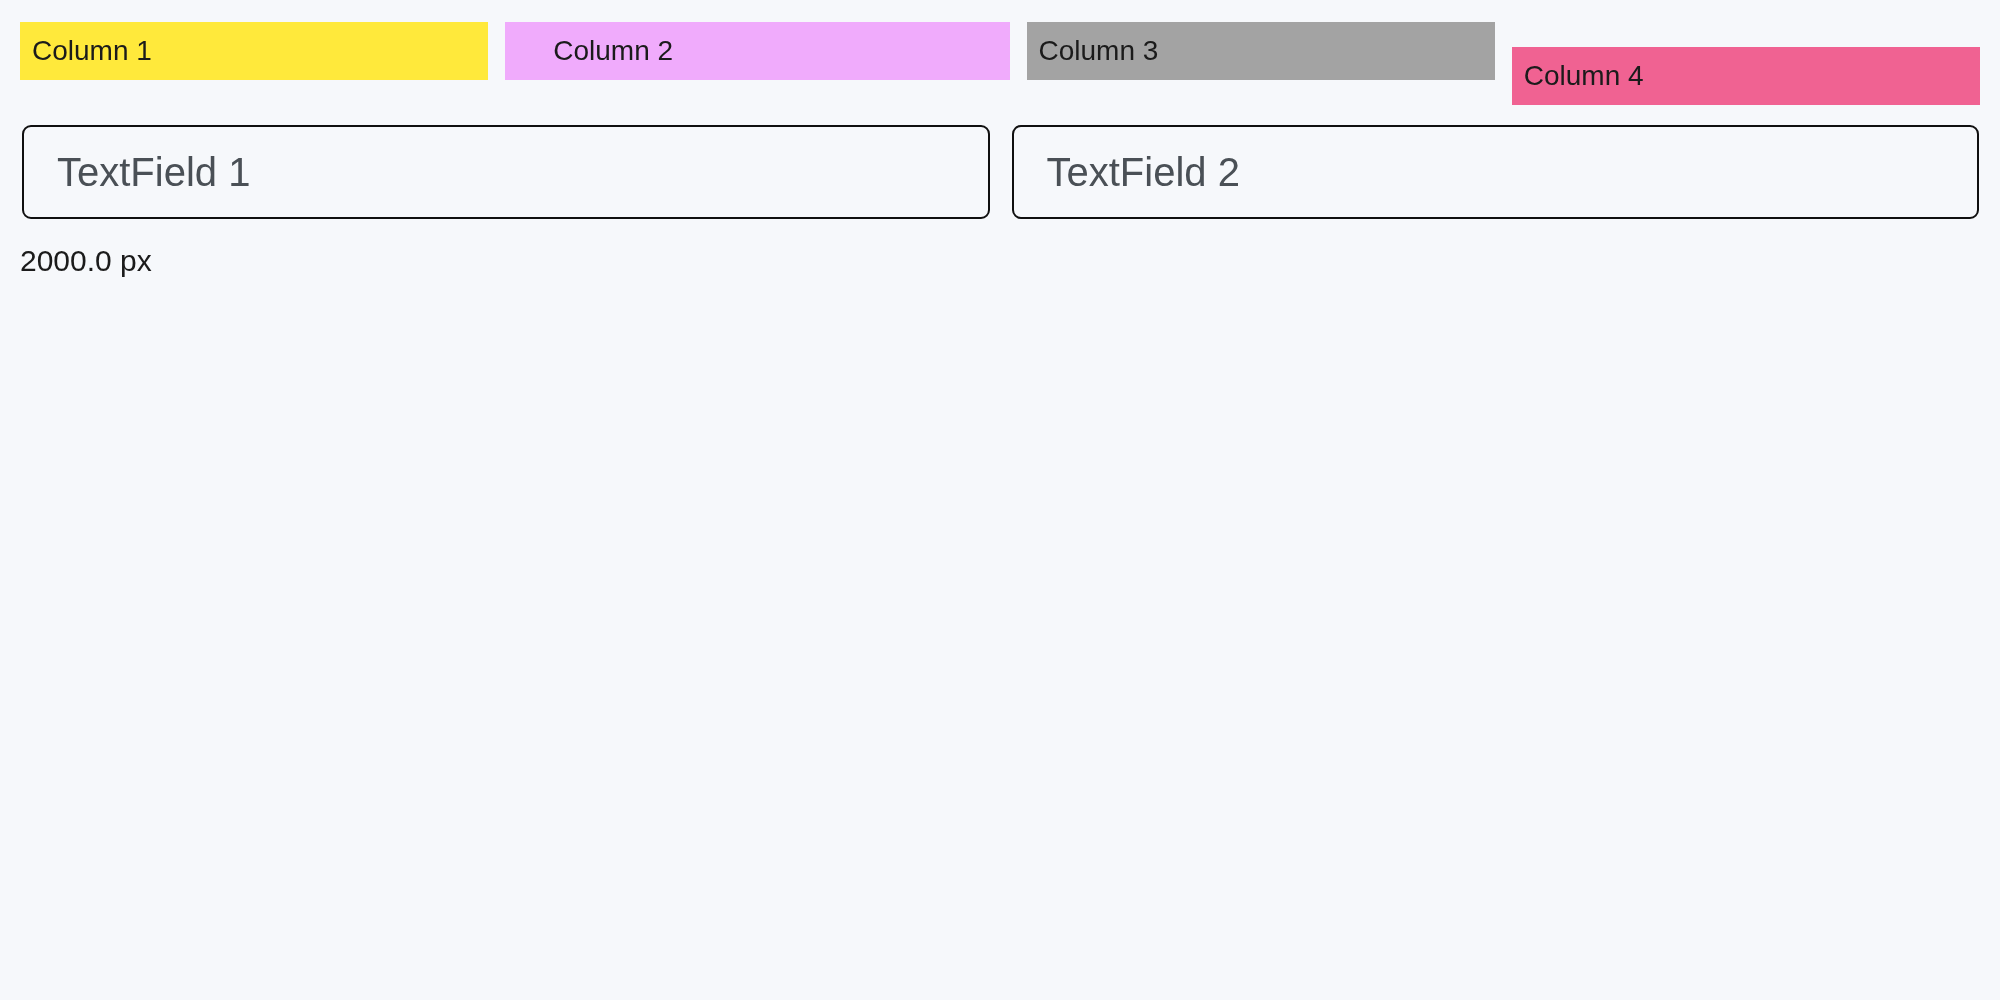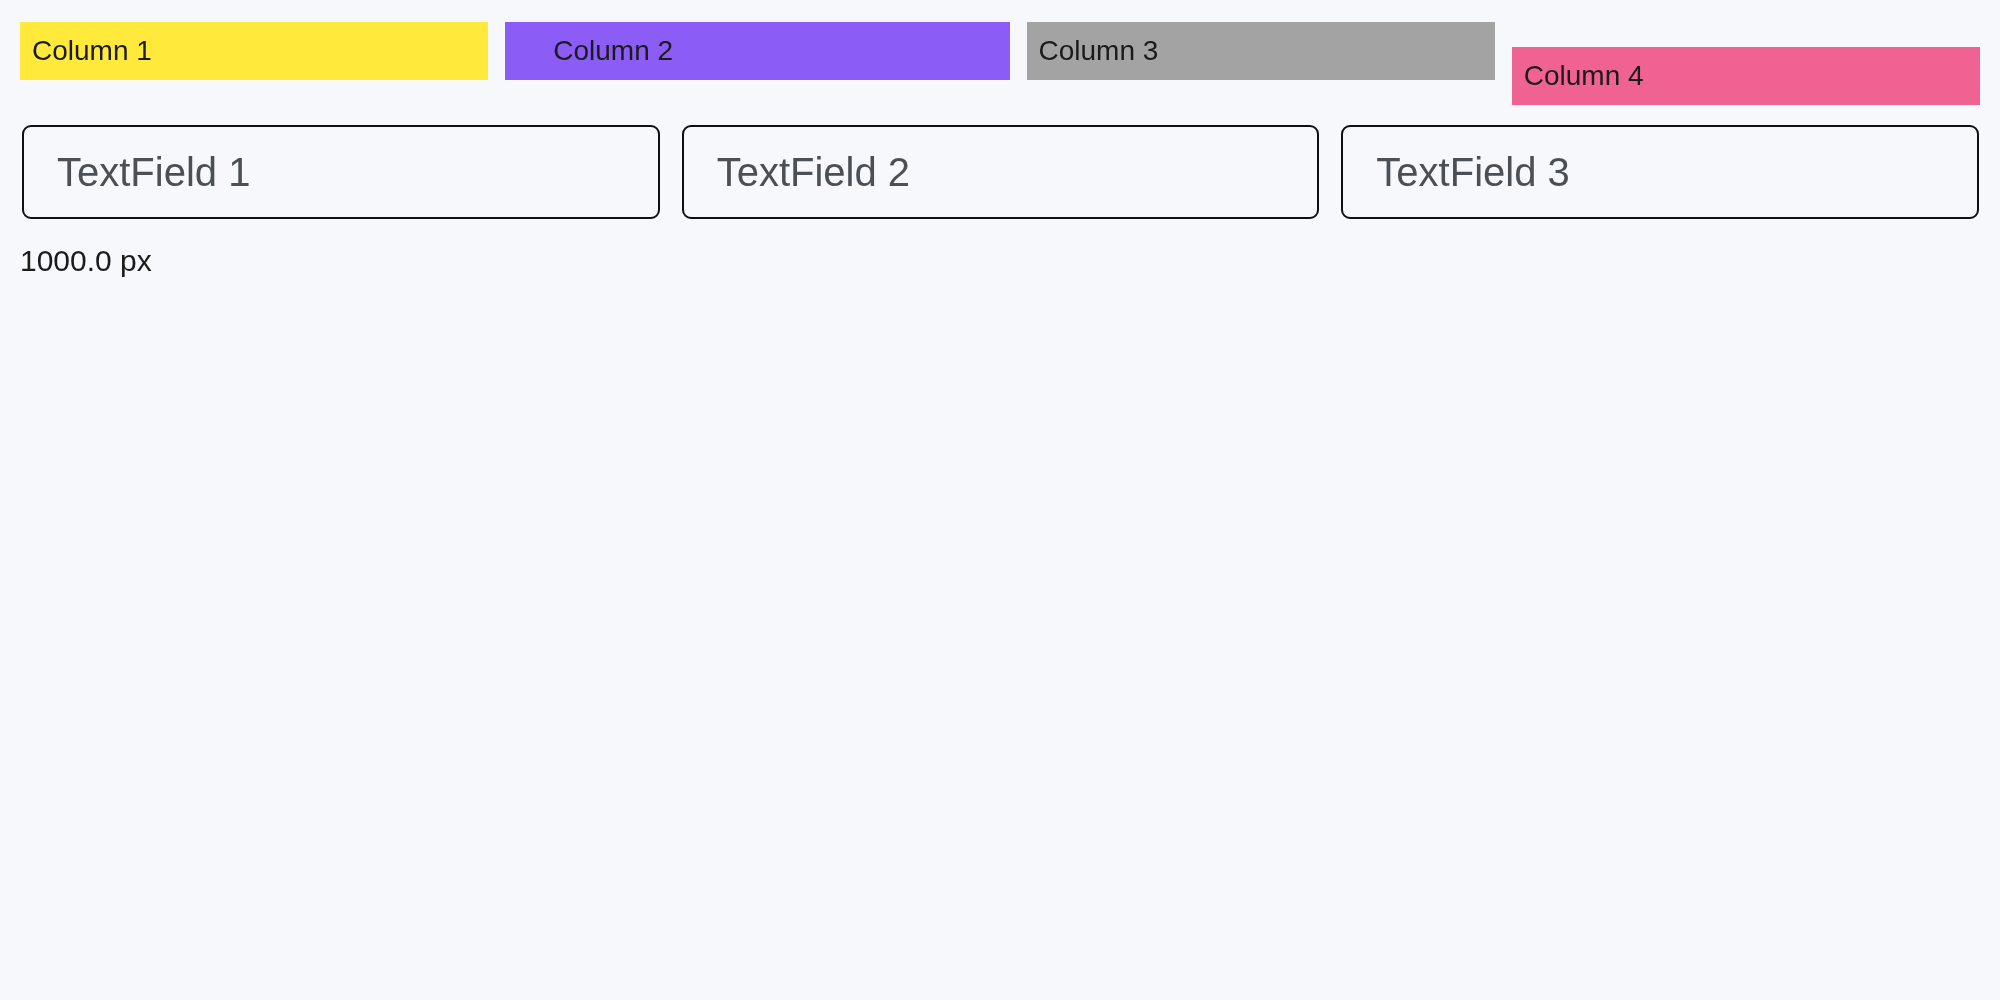--- a/index.html
+++ b/index.html
@@ -58,30 +58,29 @@
     color: #1b1b1b;
   }
 </style>
 </head>
 <body style="background: rgb(246, 248, 251);">
 
 <div class="columns-row">
   <div class="column-header" style="background-color: rgb(255, 233, 59);">
     <span>Column 1</span>
   </div>
-  <div class="column-header" style="background-color: #8b5cf6; padding-left: 48px;">
+  <div class="column-header" style="background-color: #f0abfc; padding-left: 48px;">
     <span>Column 2</span>
   </div>
   <div class="column-header" style="background-color: #a3a3a3;">
     <span>Column 3</span>
   </div>
   <div class="column-header" style="background-color: rgb(240, 98, 146); margin-top: 25px;">
     <span>Column 4</span>
   </div>
 </div>
 
 <div class="fields-row">
   <input type="text" class="textfield" placeholder="TextField 1" style="">
   <input type="text" class="textfield" placeholder="TextField 2" style="">
-  <input type="text" class="textfield" placeholder="TextField 3" style="">
 </div>
 
-<div class="width-label">1000.0 px</div>
+<div class="width-label">2000.0 px</div>
 
 </body></html>

